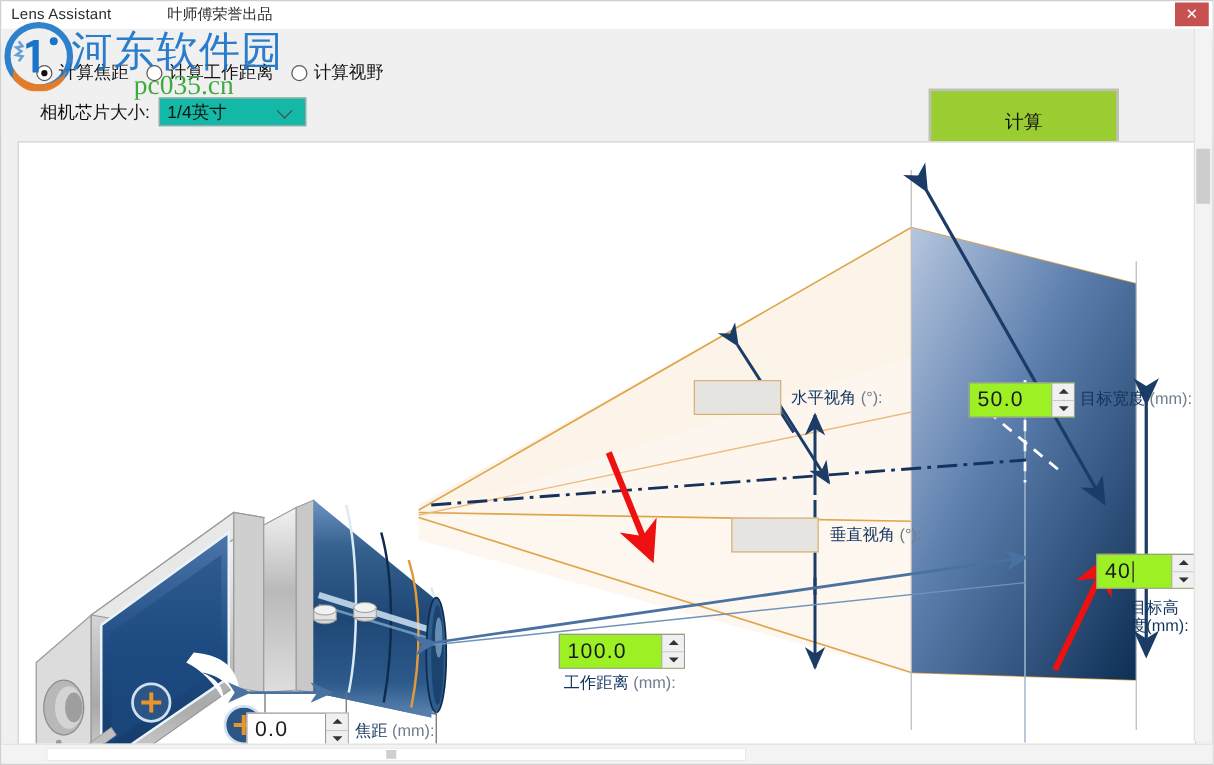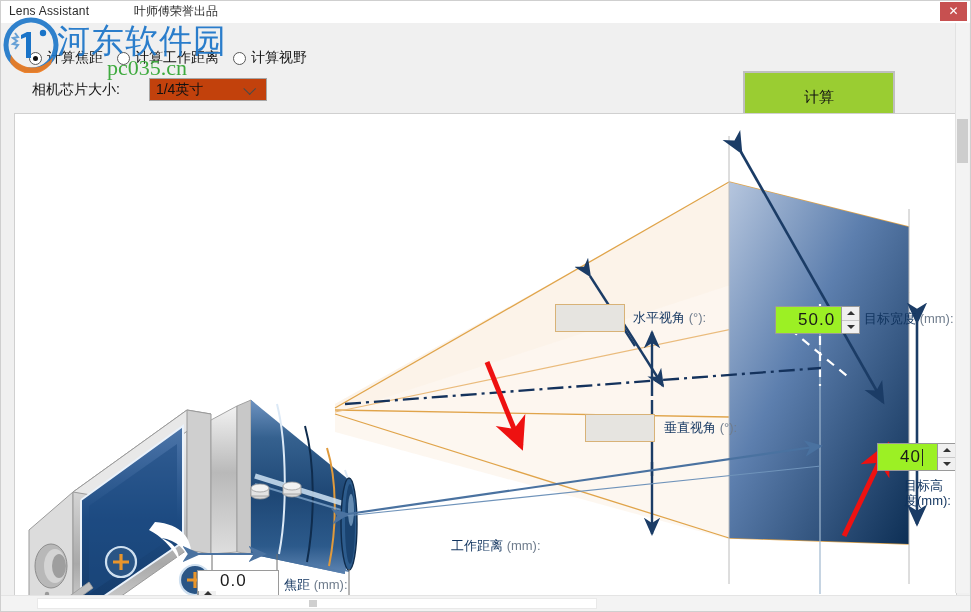--- a/index.html
+++ b/index.html
@@ -97,31 +97,30 @@
     left: 3px; top: 3px;
     width: 5px; height: 5px;
     border-radius: 50%;
     background: #111;
   }
   .chip-row {
     position: absolute;
     left: 31px; top: 55px;
     display: flex;
     align-items: center;
-    gap: 22px;
   }
   .chip-label {
     font-size: 14px;
     color: #111;
     margin-right: 7px;
     white-space: nowrap;
   }
   .chip-select {
     width: 118px; height: 23px;
-    background: #c2410c;
+    background: #14b8a6;
     border: 1px solid #a6a6a6;
     box-sizing: border-box;
     display: flex;
     align-items: center;
     position: relative;
     cursor: pointer;
   }
   .chip-select .val {
     font-size: 14px;
     color: #111;
@@ -172,21 +171,21 @@
     background: #ffffff;
     box-sizing: border-box;
     height: 28px;
   }
   .spin .field {
     flex: 1 1 auto;
     font-size: 17px;
     color: #1a1a1a;
     display: flex;
     align-items: center;
-    padding-left: 22px;
+    padding-left: 6px;
     letter-spacing: 1px;
     font-family: "Liberation Sans", sans-serif;
     position: relative;
   }
   .spin.green .field { background: #9cf024; }
   .spin.green { background: #9cf024; }
   .spin .btns {
     width: 17px;
     display: flex;
     flex-direction: column;
@@ -534,25 +533,36 @@
           </div>
         <div>
             <span class="arrow-dn"></span>
           </div>
       </div>
     </div>
     <div class="dlabel wrap" style="left:889px; top:364px;">
       <span>目标高</span><br><span>度(mm):</span>
     </div>
 
+    <div class="spin green" style="left:432px; top:393px; width:101px;">
+      <div class="field">100.0</div>
+      <div class="btns">
+        <div>
+            <span class="arrow-up"></span>
+          </div>
+        <div>
+            <span class="arrow-dn"></span>
+          </div>
+      </div>
+    </div>
     <div class="dlabel" style="left:436px; top:424px;">
       <span>工作距离</span> <span class="unit">(mm):</span>
     </div>
 
-    <div class="spin" style="left:182px; top:456px; width:82px;flex-direction:column;">
+    <div class="spin" style="left:182px; top:456px; width:82px;">
       <div class="field">0.0</div>
       <div class="btns">
         <div>
             <span class="arrow-up"></span>
           </div>
         <div>
             <span class="arrow-dn"></span>
           </div>
       </div>
     </div>

